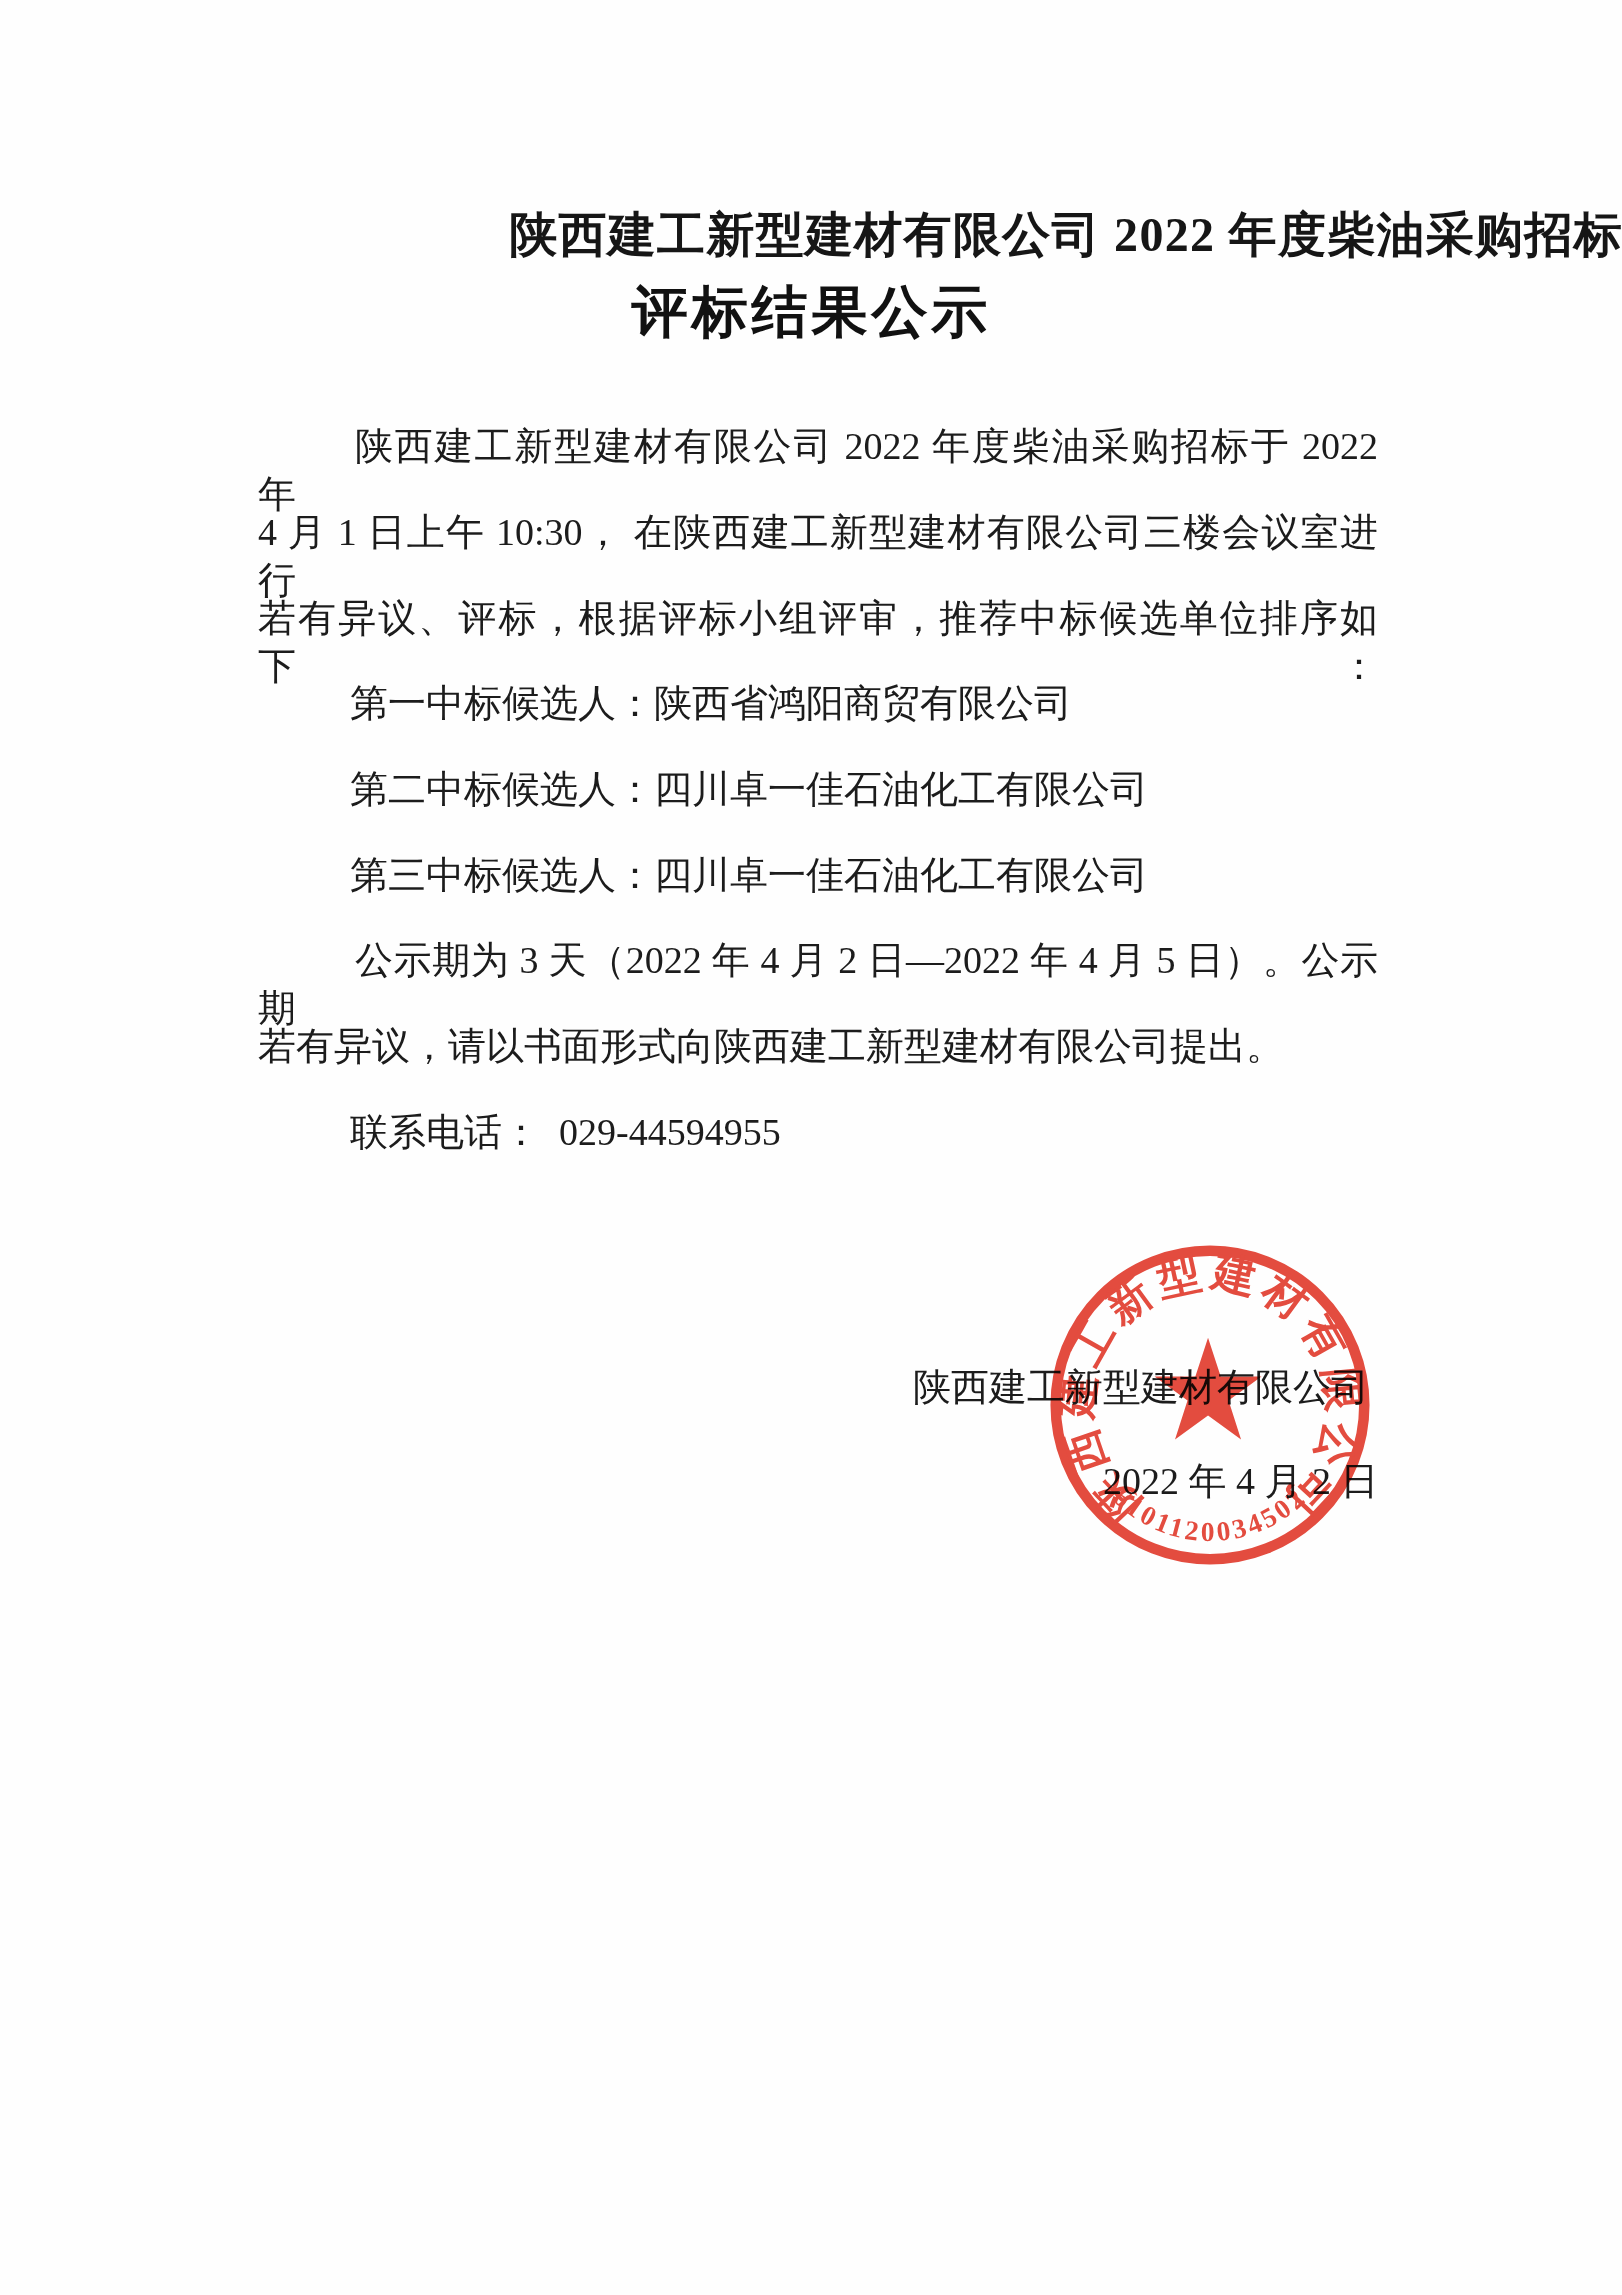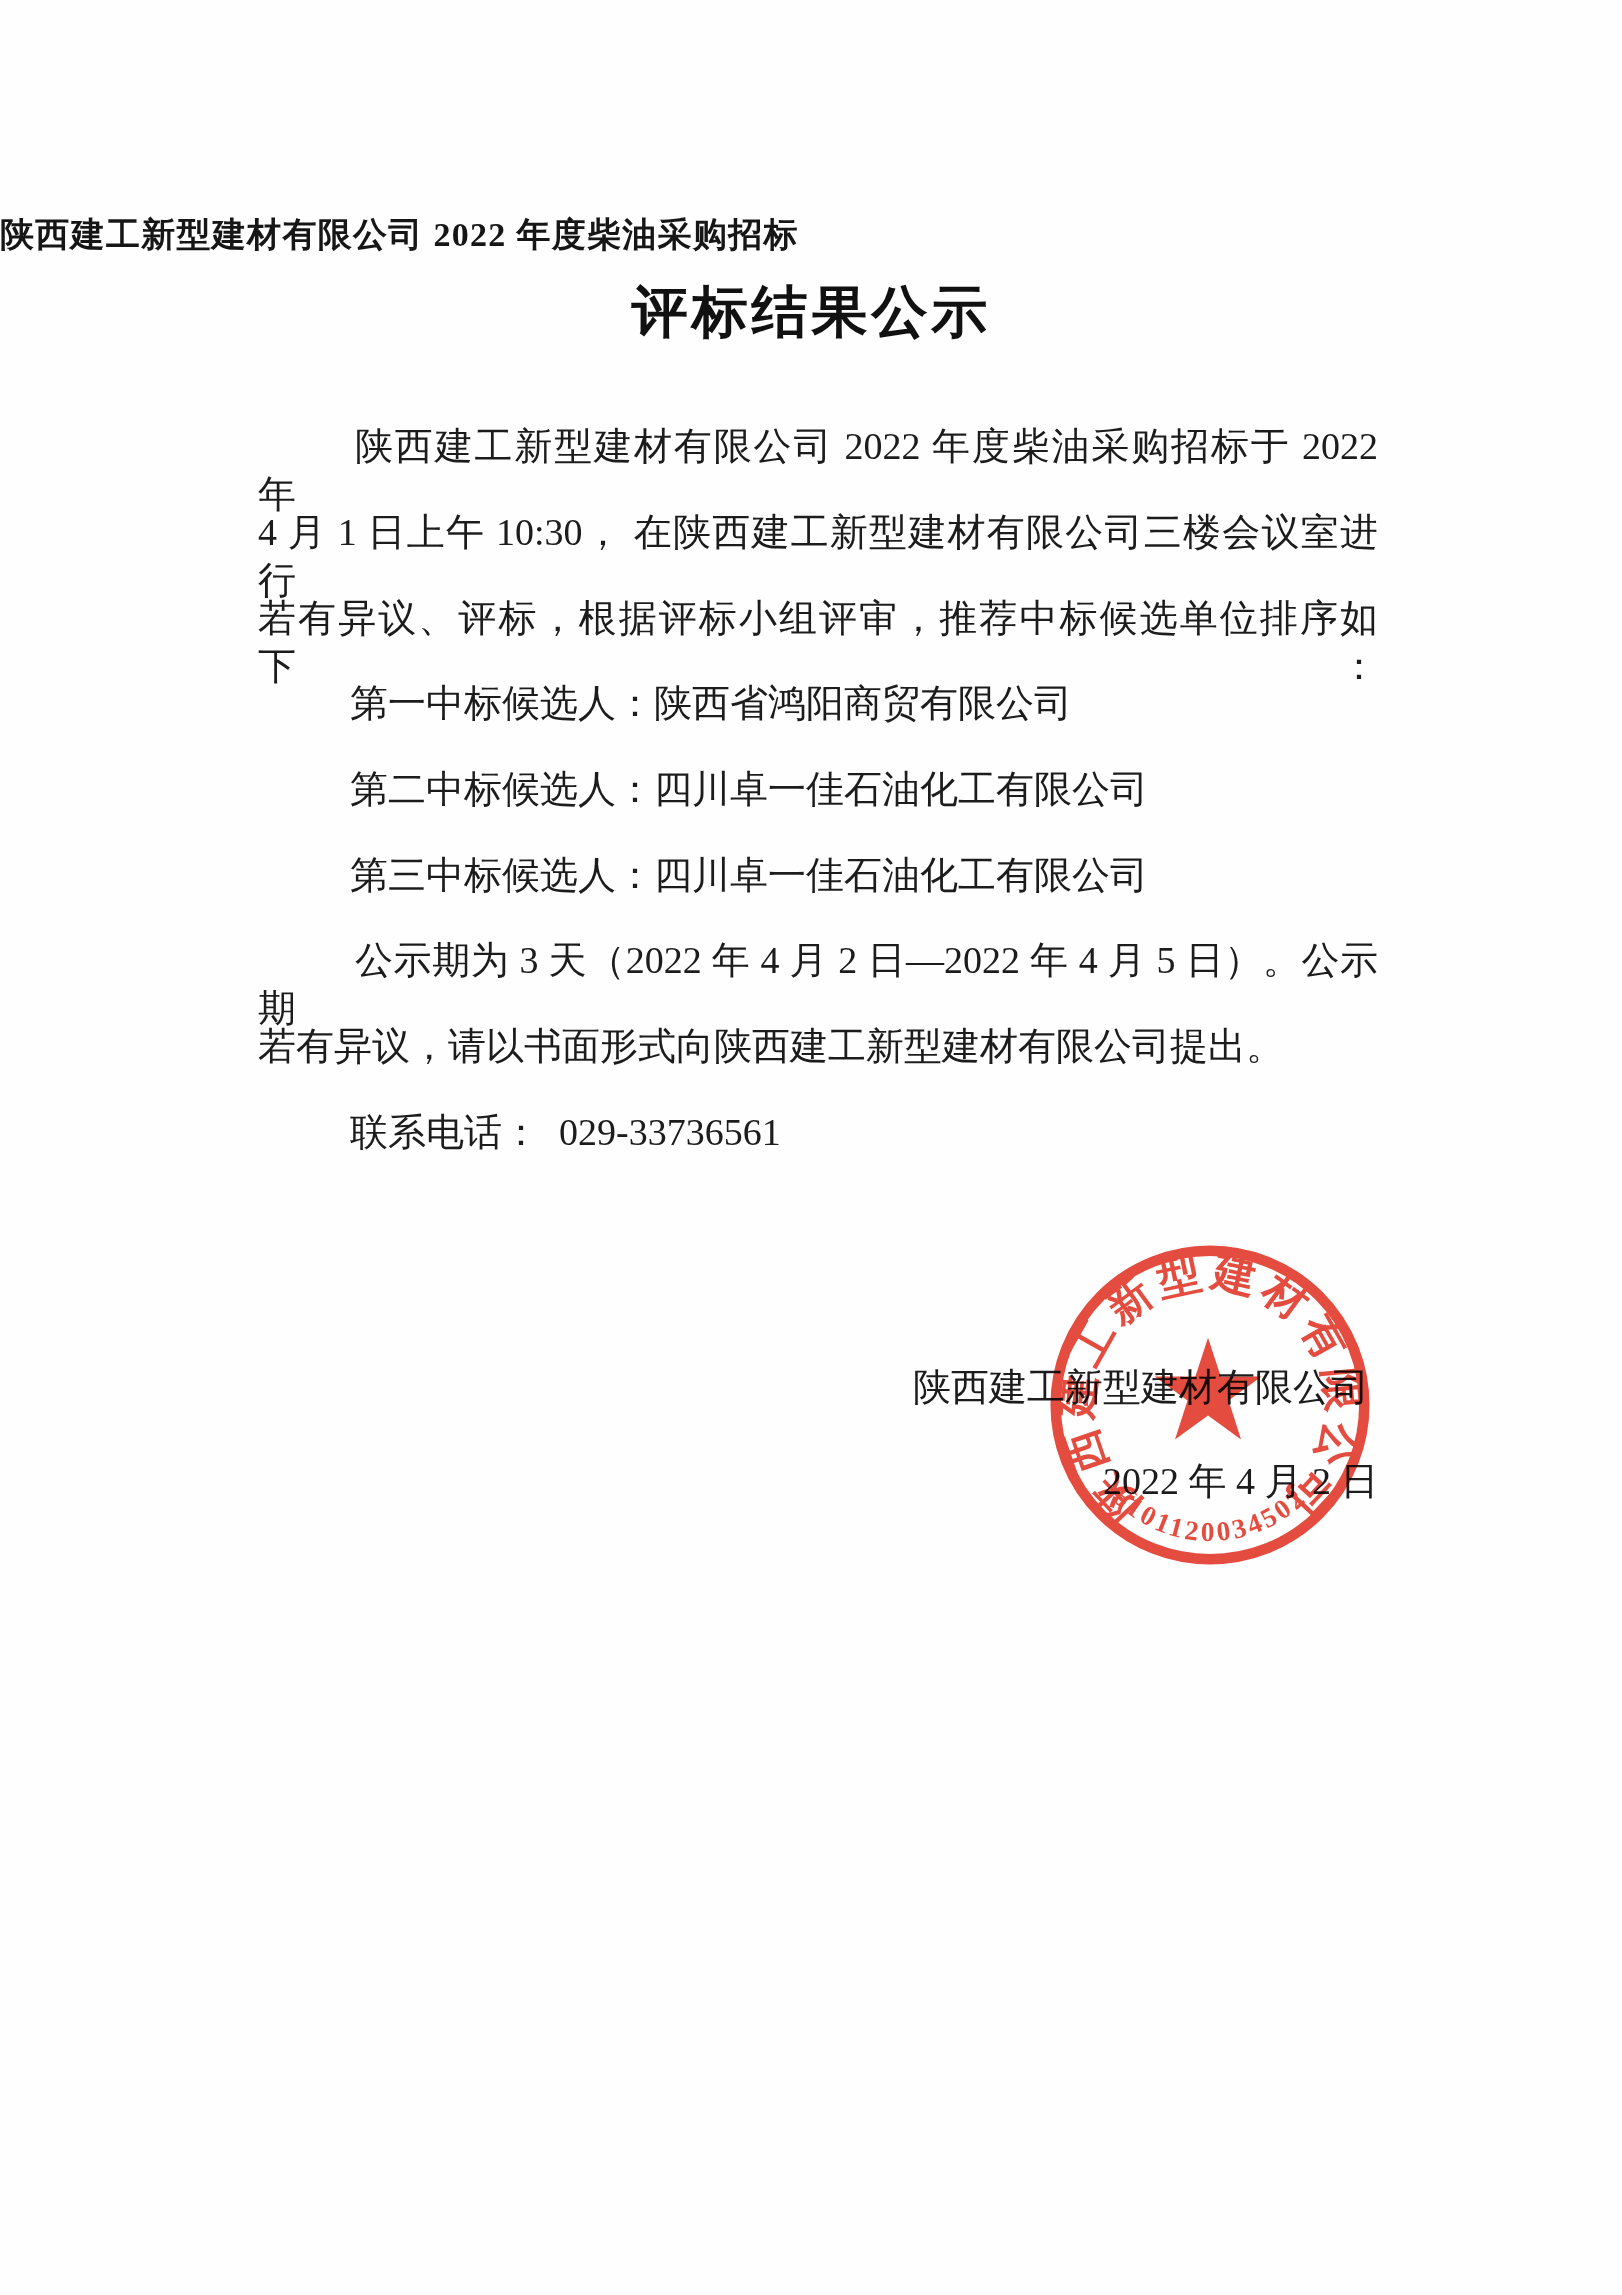--- a/index.html
+++ b/index.html
@@ -14,22 +14,22 @@
     background: #fefefe;
     overflow: hidden;
     font-family: "Liberation Serif", "DejaVu Serif", serif;
     color: #1c1c1c;
   }
   .title1 {
     position: absolute;
     top: 211px;
     left: 0;
     width: 1623px;
-    text-align: left;
-    font-size: 34px;
+    text-align: right;
+    font-size: 48px;
     line-height: 47px;
     font-weight: bold;
     letter-spacing: 1.3px;
     color: #161616;
   }
   .title2 {
     position: absolute;
     top: 285px;
     left: 0;
     width: 1623px;
@@ -99,21 +99,21 @@
   <div class="title2">评标结果公示</div>
 
   <div class="bodyline jline indent" style="top:422px">陕西建工新型建材有限公司 2022 年度柴油采购招标于 2022 年</div>
   <div class="bodyline jline" style="top:508px">4 月 1 日上午 10:30， 在陕西建工新型建材有限公司三楼会议室进行</div>
   <div class="bodyline jline" style="top:594px">若有异议、评标，根据评标小组评审，推荐中标候选单位排序如下：</div>
   <div class="bodyline candidate" style="top:679px">第一中标候选人：陕西省鸿阳商贸有限公司</div>
   <div class="bodyline candidate" style="top:765px">第二中标候选人：四川卓一佳石油化工有限公司</div>
   <div class="bodyline candidate" style="top:851px">第三中标候选人：四川卓一佳石油化工有限公司</div>
   <div class="bodyline jline indent" style="top:936px">公示期为 3 天（2022 年 4 月 2 日—2022 年 4 月 5 日）。公示期</div>
   <div class="bodyline" style="top:1022px">若有异议，请以书面形式向陕西建工新型建材有限公司提出。</div>
-  <div class="bodyline candidate" style="top:1108px">联系电话：  029-33736561</div>
+  <div class="bodyline candidate" style="top:1108px">联系电话：  029-44594955</div>
 
   <div class="sig sig-company">陕西建工新型建材有限公司</div>
   <div class="sig sig-date">2022 年 4 月 2 日</div>
 
   <svg class="seal" viewBox="0 0 520 520">
     <defs>
       <path id="arcTop" d="M 156.8 407.5 A 180 180 0 1 1 363.2 407.5" fill="none"></path>
       <path id="arcBottom" d="M 100.7 393.7 A 208 208 0 0 0 419.3 393.7" fill="none"></path>
     </defs>
 

